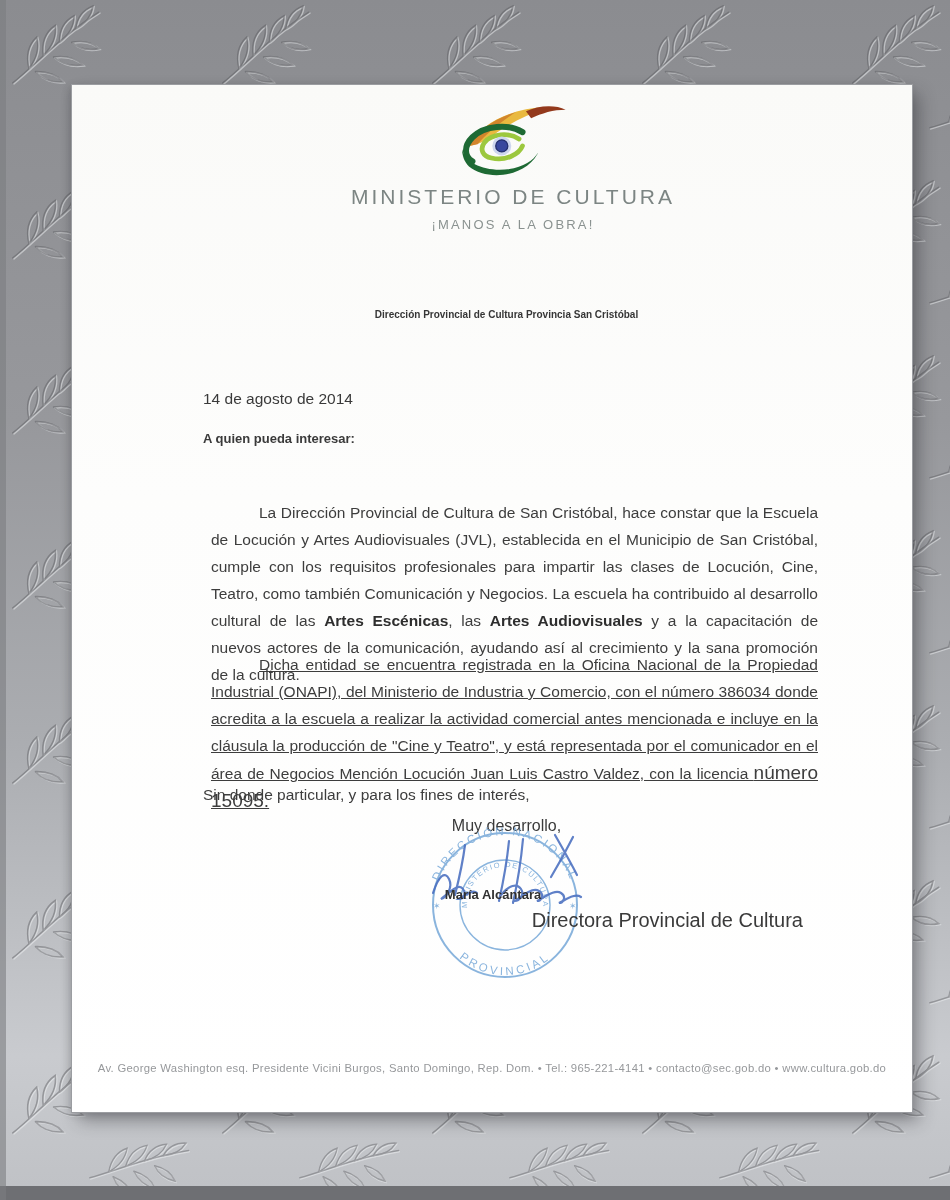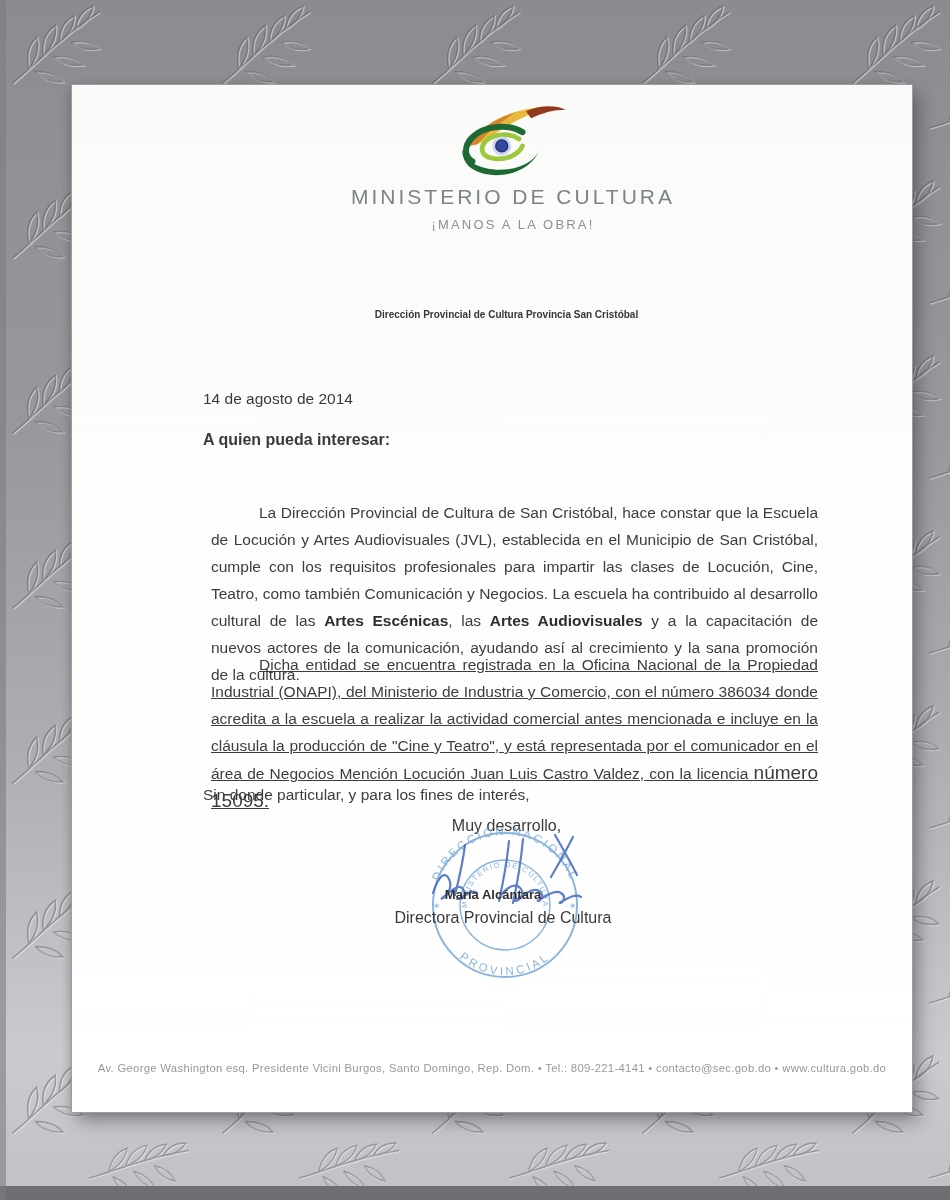--- a/index.html
+++ b/index.html
@@ -10,36 +10,36 @@
          background:linear-gradient(180deg,#fafaf8 0%,#fdfdfc 40%,#ffffff 100%);
          box-shadow:0 0 0 1px #9b9da1, 7px 9px 16px rgba(35,35,40,.38), -2px 2px 8px rgba(35,35,40,.22);padding-left:34px;}
   .logo-block{position:absolute;left:0;top:16px;width:100%;text-align:center;
               transform:translateX(21px);}
   .logo-mark{display:block;margin:0 auto;}
   .logo-title{margin-top:2px;font-size:21px;letter-spacing:3px;color:#7c8583;font-weight:400;}
   .logo-tagline{margin-top:8px;font-size:13px;letter-spacing:2.2px;color:#8a9290;}
   .heading{position:absolute;left:131px;top:224px;width:607px;text-align:center;
            font-size:10px;font-weight:bold;color:#363636;}
   .dateline{position:absolute;left:131px;top:283px;font-size:15.5px;font-weight:normal;color:#3a3a3a;margin-top:22px;}
-  .salutation{position:absolute;left:131px;top:346px;font-size:16px;font-weight:bold;color:#3a3a3a;}
+  .salutation{position:absolute;left:131px;top:346px;font-size:13px;font-weight:bold;color:#3a3a3a;}
   .bodytext{position:absolute;left:131px;width:607px;margin:8px;
             font-size:15.5px;line-height:27px;color:#3d3d3d;
             text-align:justify;text-indent:48px;}
   .p1{top:406px;}
   .p2{top:558px;text-decoration:underline;}
   .bodytext b{color:#2e2e2e;}
   .bignum{font-size:19px;}
   .closing{position:absolute;left:131px;top:701px;font-size:15.5px;color:#3d3d3d;}
   .valediction{position:absolute;left:131px;top:732px;width:607px;text-align:center;
                font-size:16px;color:#3a3a3a;}
   .sigart{position:absolute;left:333px;top:720px;}
   .signer-name{position:absolute;left:131px;top:802px;width:580px;text-align:center;
                font-size:13px;font-weight:bold;color:#303030;}
-  .signer-title{position:absolute;left:131px;top:824px;width:600px;text-align:center;
-                font-size:16px;color:#3a3a3a;}
+  .signer-title{position:absolute;left:131px;top:824px;width:600px;text-align:right;
+                font-size:20px;color:#3a3a3a;}
   .footerline{position:absolute;left:0;top:977px;width:100%;text-align:center;
               font-size:11.3px;letter-spacing:.3px;color:#96989b;}
 </style>
 </head>
 <body>
 
 <div class="stage">
 
   <svg class="bg" width="950" height="1200" viewBox="0 0 950 1200" aria-hidden="true">
     <defs>
@@ -132,16 +132,16 @@
         <path d="M28,88 C34,70 40,66 44,74 C48,82 42,92 36,94 C46,86 54,78 58,84 C62,90 58,94 54,94 C60,90 68,84 72,88"></path>
         <path d="M104,36 C102,56 98,78 94,96"></path>
         <path d="M118,34 C116,56 112,80 108,98"></path>
         <path d="M96,90 C104,80 112,78 116,84 C120,90 114,96 110,96 C118,90 128,82 134,86 C140,90 136,96 132,96 C140,92 150,84 156,88 C162,92 158,98 154,98 C162,94 170,88 176,92"></path>
       </g>
     </svg>
 
     <div class="signer-name">María Alcántara</div>
     <div class="signer-title">Directora Provincial de Cultura</div>
 
-    <div class="footerline">Av. George Washington esq. Presidente Vicini Burgos, Santo Domingo, Rep. Dom.  •  Tel.: 809-221-4141  •  contacto@sec.gob.do  •  www.cultura.gob.do</div>
+    <div class="footerline">Av. George Washington esq. Presidente Vicini Burgos, Santo Domingo, Rep. Dom.  •  Tel.: 965-221-4141  •  contacto@sec.gob.do  •  www.cultura.gob.do</div>
 
   </div>
 </div>
 
 </body></html>

